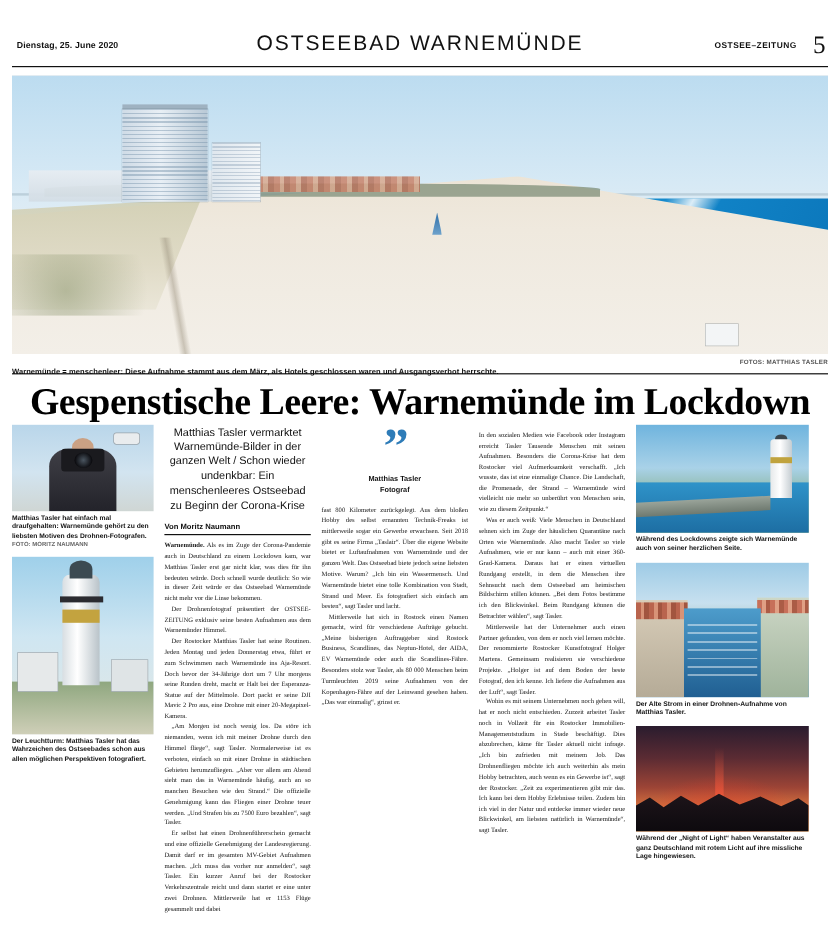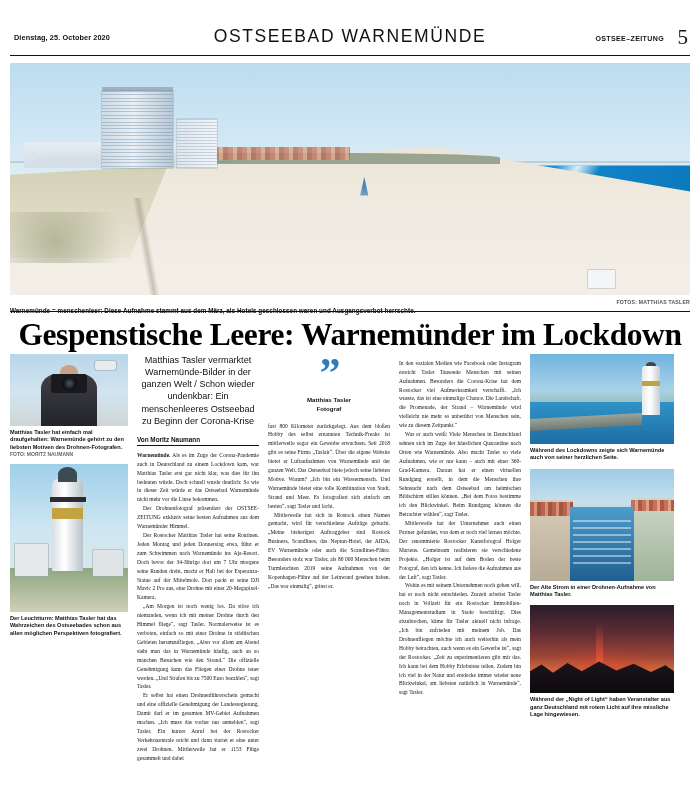--- a/index.html
+++ b/index.html
@@ -273,21 +273,21 @@
     position:absolute;left:46%;bottom:18%;width:5%;height:62%;
     background:linear-gradient(rgba(255,120,90,0),rgba(255,90,60,.85));
   }
 </style>
 </head>
 <body>
 
 <div class="page">
 
   <div class="masthead">
-    <div class="date">Dienstag, 25. October 2020</div>
+    <div class="date">Dienstag, 25. June 2020</div>
     <div class="section">OSTSEEBAD WARNEMÜNDE</div>
     <div class="paper">OSTSEE–ZEITUNG</div>
     <div class="pagenum">5</div>
   </div>
   <div class="rule"></div>
 
   <div class="hero photo">
     <div class="sky"></div>
     <div class="horizon"></div>
     <div class="sea"></div>
@@ -305,21 +305,21 @@
     <div class="path"></div>
     <div class="hut"></div>
   </div>
 
   <div class="cap-row">
     <span class="cap">Warnemünde = menschenleer: Diese Aufnahme stammt aus dem März, als Hotels geschlossen waren und Ausgangsverbot herrschte.</span>
     <span class="credit">FOTOS: MATTHIAS TASLER</span>
   </div>
   <div class="rule thin"></div>
 
-  <div class="headline">Gespenstische Leere: Warnemünder im Lockdown</div>
+  <div class="headline">Gespenstische Leere: Warnemünde im Lockdown</div>
 
   <div class="grid">
 
     <div class="col">
       <div class="photo p-drone">
         <div class="drone"></div>
         <div class="person"></div>
         <div class="head"></div>
         <div class="cam"></div>
         <div class="lens"></div>

